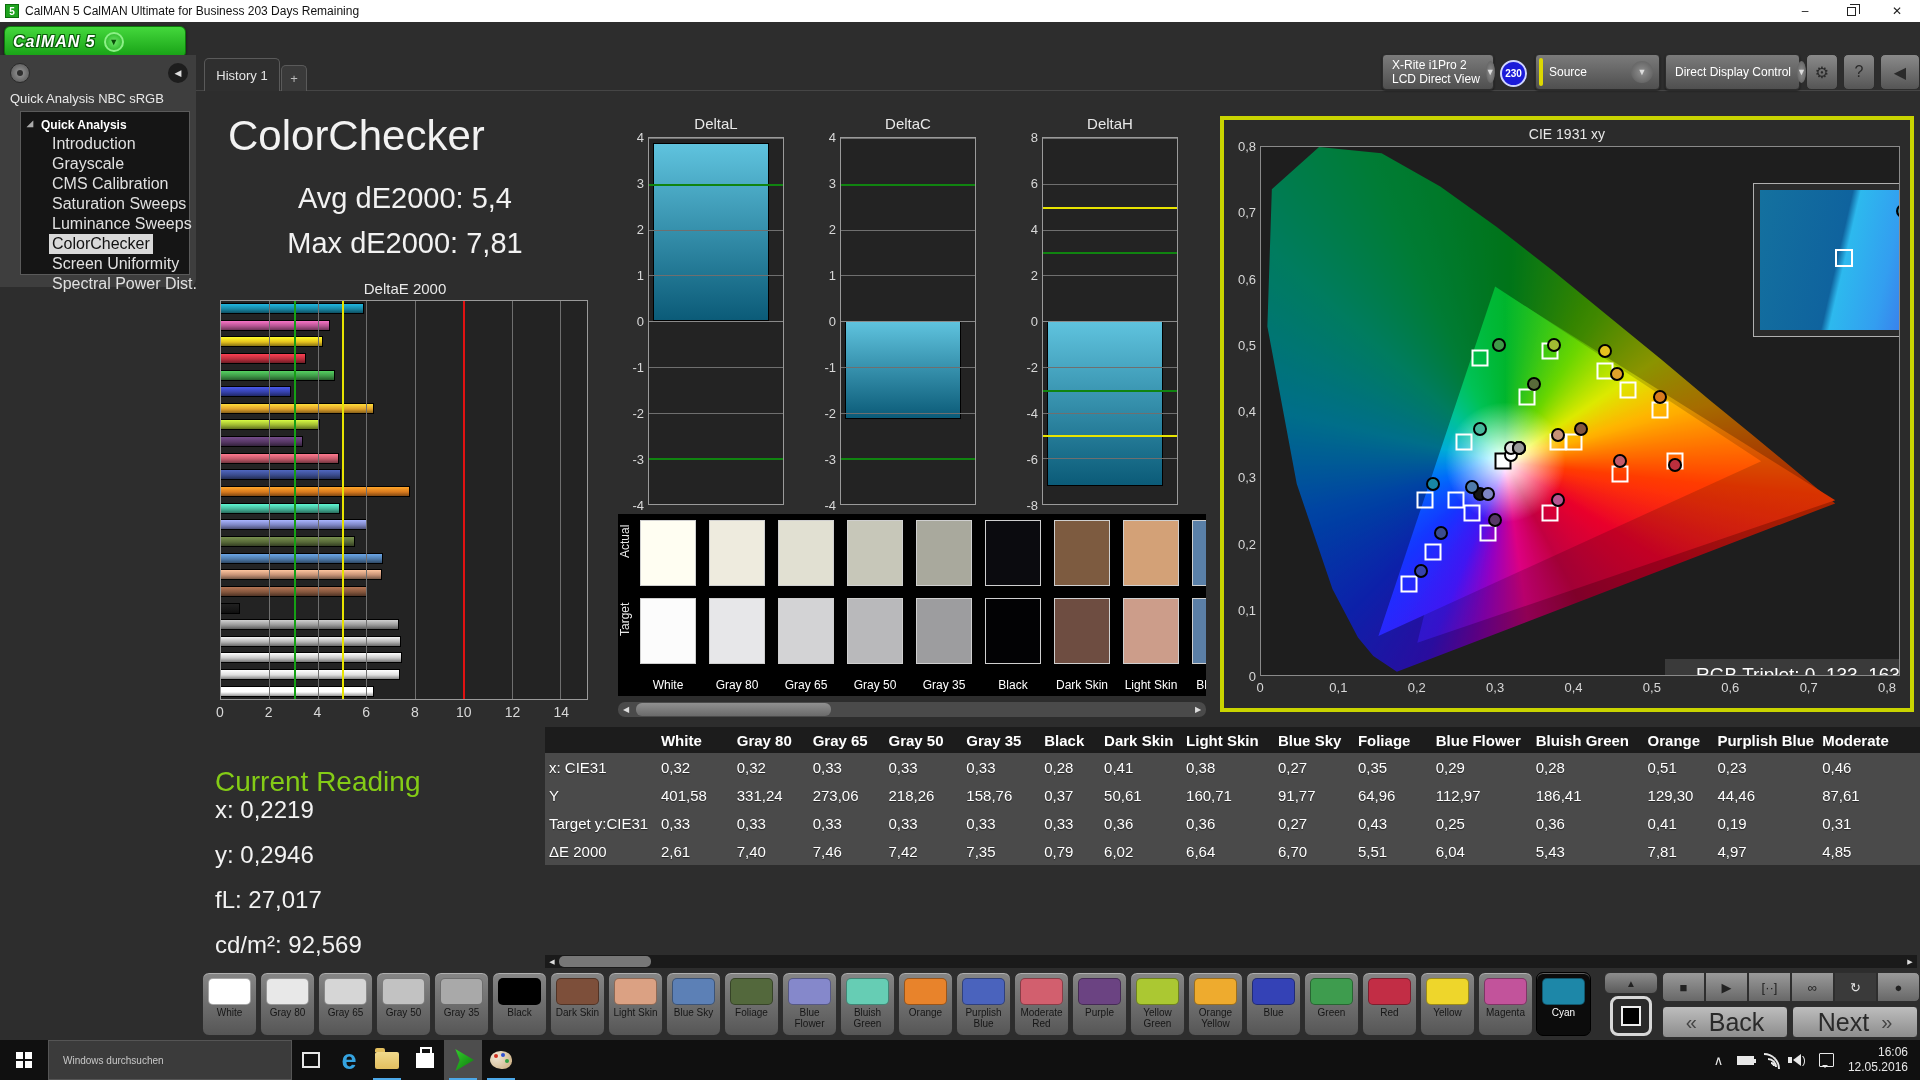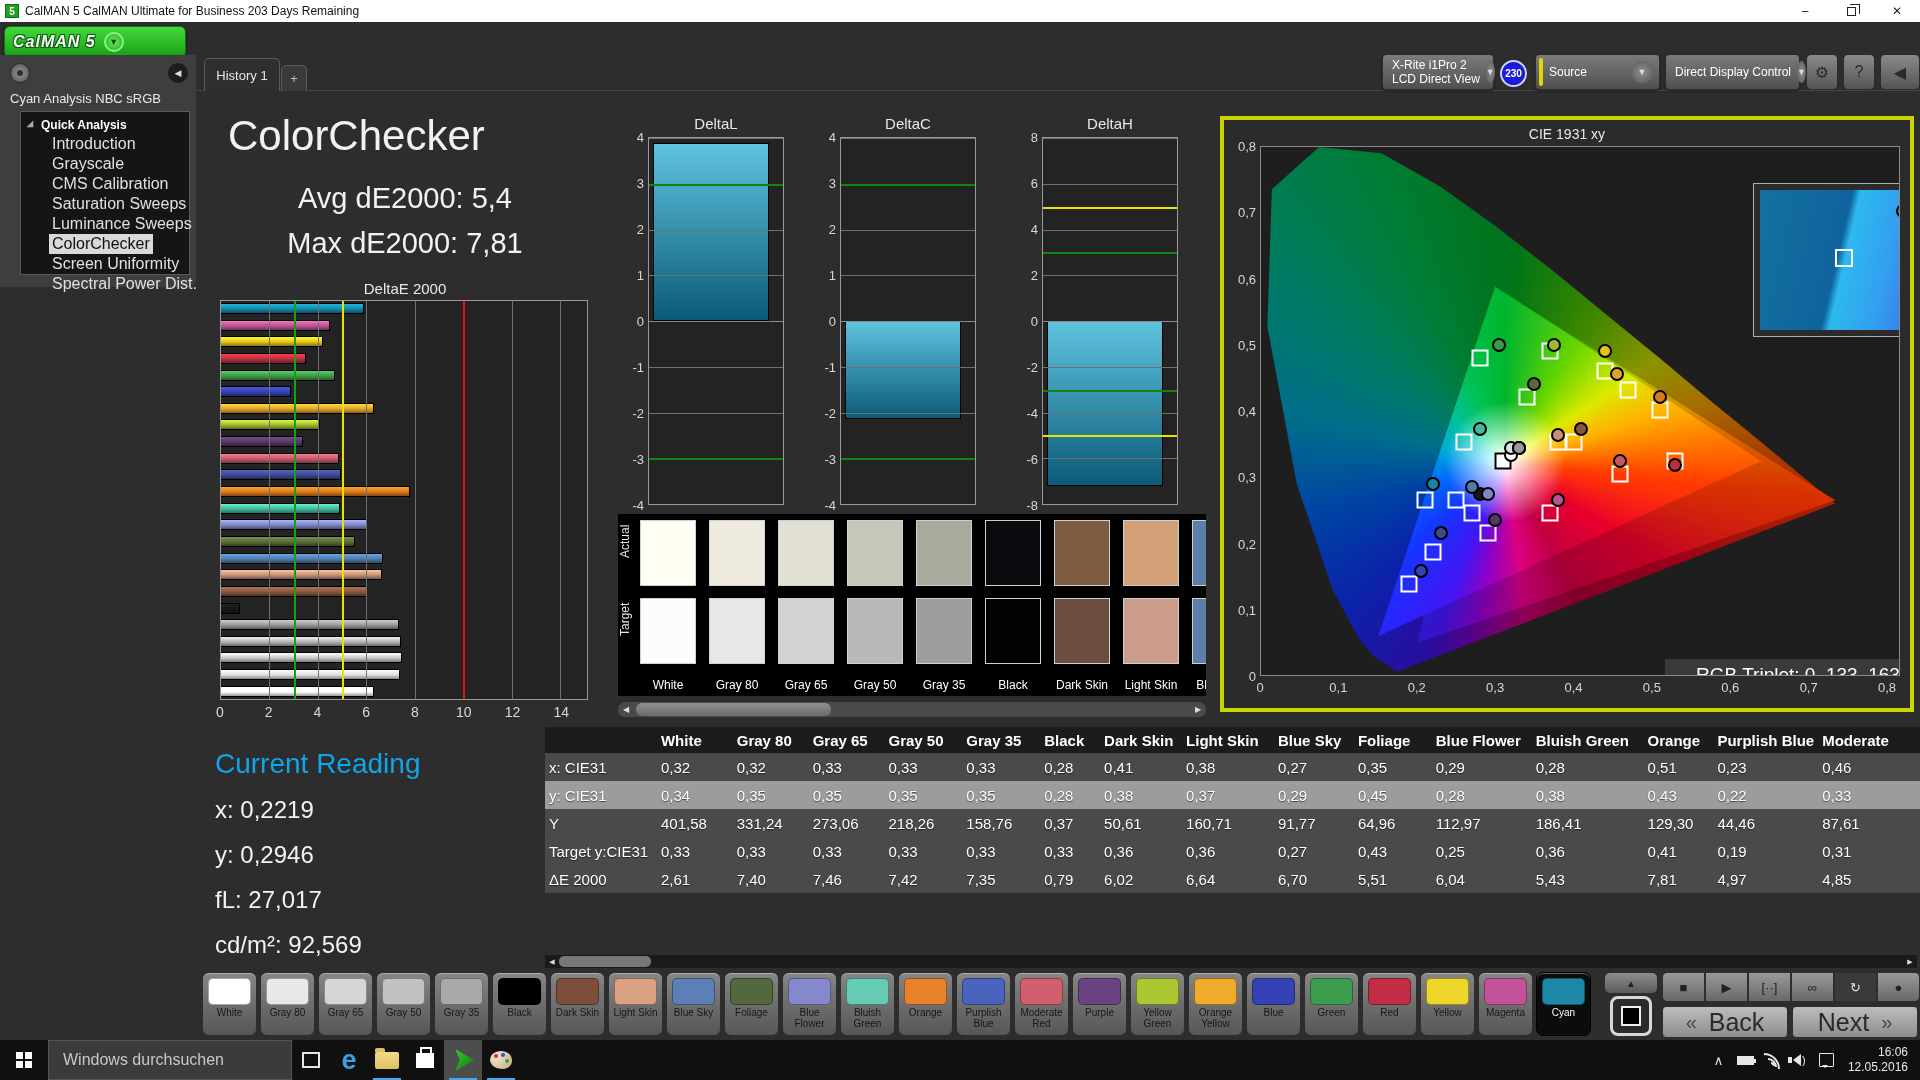--- a/index.html
+++ b/index.html
@@ -113,21 +113,21 @@
   .cie-xlab { position:absolute; top:560px; color:#d8d8d8; font-size:13px; transform:translateX(-50%); }
   .cie-inset { position:absolute; left:492px; top:36px; width:184px; height:154px; background:#2b2b2b; border:1px solid #b0b0b0; z-index:8; padding:6px; }
   .cie-inset .img { width:100%; height:100%;
     background:linear-gradient(103deg,#14719f 0%,#0f639e 46%,#2db9ee 50%,#339ef0 72%,#3f62e8 100%); position:relative; }
   .inset-dot { position:absolute; left:80%; top:10%; width:14px; height:14px; border-radius:50%; background:#1b7f9a; border:2px solid #000; }
   .inset-sq { position:absolute; left:44%; top:42%; width:18px; height:18px; border:2px solid #fff; }
   .rgb-box { position:absolute; left:404px; top:512px; width:266px; height:32px; background:#3a3a3a; color:#fff;
     font-size:19px; display:flex; align-items:center; justify-content:center; z-index:9; }
 
   
-  .cur-title { position:absolute; left:215px; top:726px; font-size:28px; color:#0ea5e9; }
+  .cur-title { position:absolute; left:215px; top:744px; font-size:28px; color:#84cc16; }
   .cur-line { position:absolute; left:215px; font-size:24px; color:#f2f2f2; }
 
   
   .dtable { position:absolute; left:545px; top:705px; border-collapse:collapse; table-layout:fixed; }
   .dtable th { background:#1c1c1c; color:#fff; font-size:15px; font-weight:bold; text-align:left; padding:4px 4px; height:26px; white-space:nowrap; overflow:hidden; }
   .dtable td { color:#fff; font-size:15px; padding:4px 4px; height:28px; white-space:nowrap; overflow:hidden;
     text-shadow:0 1px 1px rgba(0,0,0,.55); }
   .dtable tr.odd td  { background:#4a4a4a; }
   .dtable tr.even td { background:#9c9c9c; }
   .tscroll { position:absolute; left:545px; top:933px; width:1372px; height:13px; background:#1a1a1a; }
@@ -157,21 +157,21 @@
   .tbtn.dark { background:#3a3a3a; color:#e0e0e0; }
   .navbtn { position:absolute; top:984px; height:32px; border-radius:4px; border:1px solid #2e2e2e;
     background:linear-gradient(#bdbdbd,#8d8d8d); color:#2a2a2a; font-size:25px; display:flex; align-items:center; justify-content:center; gap:12px; }
   .navbtn .chev { font-size:20px; color:#444; }
 
   
   .taskbar { position:absolute; left:0; top:1040px; width:1920px; height:40px; background:#101010; z-index:60; display:flex; align-items:center; }
   .startbtn { width:48px; height:40px; display:flex; align-items:center; justify-content:center; }
   .winflag { width:16px; height:16px; display:grid; grid-template-columns:7px 7px; grid-template-rows:7px 7px; gap:2px; }
   .winflag div { background:#fff; }
-  .searchbox { width:244px; height:40px; background:#3b3b3b; border:1px solid #555; color:#c8c8c8; font-size:16px;
+  .searchbox { width:244px; height:40px; background:#3b3b3b; border:1px solid #555; color:#c8c8c8; font-size:10px;
     display:flex; align-items:center; padding-left:14px; }
   .tbicon { width:38px; height:40px; display:flex; align-items:center; justify-content:center; position:relative; }
   .tbicon.active { background:#4d4d4d; }
   .tbicon .openline { position:absolute; left:5px; right:5px; bottom:0; height:2px; background:#4ca8e8; }
   .taskview { width:18px; height:16px; border:2px solid #e8e8e8; position:relative; background:transparent; }
   .edge-e { color:#35a3e0; font-size:27px; font-weight:bold; line-height:27px; }
   .folder { width:24px; height:17px; background:linear-gradient(#f0d98c,#e3bf5f); border-radius:2px; position:relative; }
   .folder:before { content:""; position:absolute; left:0; top:-4px; width:10px; height:4px; background:#e3bf5f; border-radius:2px 2px 0 0; }
   .storebag { width:18px; height:15px; background:#fff; position:relative; }
   .storebag:before { content:""; position:absolute; left:4px; top:-6px; width:8px; height:6px; border:2px solid #fff; border-bottom:none; }
@@ -239,21 +239,21 @@
   <div class="roundbtn" style="left:1843px;">
       <span>?</span>
     </div>
   <div class="roundbtn" style="left:1880px; width:40px;">
       <span>◀</span>
     </div>
 
   <div class="sidebar">
     <div class="sb-circle"></div>
     <div class="sb-collapse">◀</div>
-    <div class="sb-title">Cyan Analysis NBC sRGB</div>
+    <div class="sb-title">Quick Analysis NBC sRGB</div>
     <div class="sb-tree">
       <div class="tree-root">Quick Analysis</div>
       <div>
           <div class="tree-item">Introduction</div>
           <div class="tree-item">Grayscale</div>
           <div class="tree-item">CMS Calibration</div>
           <div class="tree-item">Saturation Sweeps</div>
           <div class="tree-item">Luminance Sweeps</div>
           <div class="tree-item selected">ColorChecker</div>
           <div class="tree-item">Screen Uniformity</div>
@@ -627,38 +627,20 @@
           <td>0,28</td>
           <td>0,41</td>
           <td>0,38</td>
           <td>0,27</td>
           <td>0,35</td>
           <td>0,29</td>
           <td>0,28</td>
           <td>0,51</td>
           <td>0,23</td>
           <td>0,46</td>
-        </tr>
-        <tr class="even">
-          <td>y: CIE31</td>
-          <td>0,34</td>
-          <td>0,35</td>
-          <td>0,35</td>
-          <td>0,35</td>
-          <td>0,35</td>
-          <td>0,28</td>
-          <td>0,38</td>
-          <td>0,37</td>
-          <td>0,29</td>
-          <td>0,45</td>
-          <td>0,28</td>
-          <td>0,38</td>
-          <td>0,43</td>
-          <td>0,22</td>
-          <td>0,33</td>
         </tr>
         <tr class="odd">
           <td>Y</td>
           <td>401,58</td>
           <td>331,24</td>
           <td>273,06</td>
           <td>218,26</td>
           <td>158,76</td>
           <td>0,37</td>
           <td>50,61</td>

